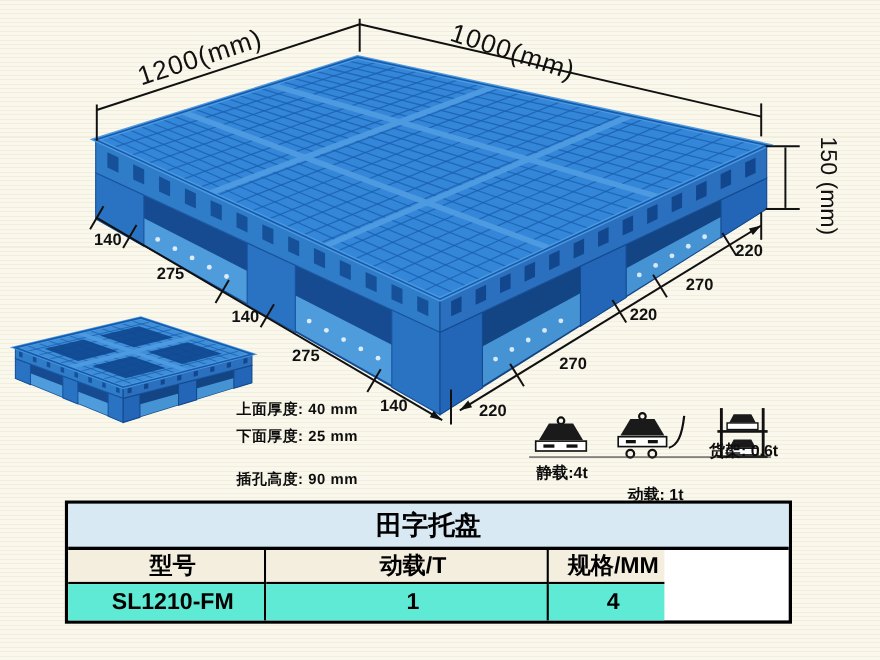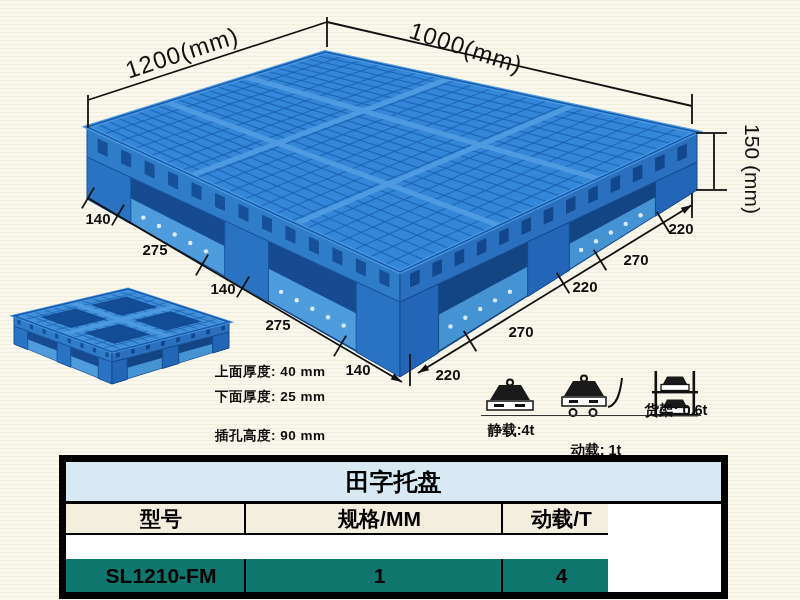--- a/index.html
+++ b/index.html
@@ -11,28 +11,28 @@
   svg.scene{position:absolute;left:0;top:0;}
   .lbl{position:absolute;color:#111;white-space:nowrap;transform:translate(-50%,-50%);}
   .dim-big{font-size:24px;font-weight:500;letter-spacing:1px;}
   .seg{font-size:15px;font-weight:600;}
   .spec-line{position:absolute;font-size:13.5px;font-weight:bold;color:#0d0d0d;letter-spacing:0.5px;white-space:nowrap;}
   .load-lbl{font-size:14.5px;font-weight:bold;color:#0d0d0d;}
   .icon-wrap{position:absolute;}
   .ground{position:absolute;left:481px;top:415px;width:220px;border-top:1.6px solid #333;}
   
   .spec-table{position:absolute;left:59px;top:455px;width:655px;
-      border:7px solid #000000;background:#fff;}
+      border:3px solid #000000;background:#fff;}
   .t-title{height:39px;line-height:39px;text-align:center;font-size:24px;font-weight:bold;
       color:#000;background:#d8e9f4;border-bottom:3px solid #000;}
   .t-row{display:grid;grid-template-columns:180px 257px 105px 113px;}
   .t-row > div{text-align:center;border-right:2.5px solid #000;overflow:hidden;padding-left:12px;}
   .t-row > div:last-child{border-right:none;}
   .t-head > div{height:29px;line-height:29px;font-size:21px;font-weight:bold;background:#f3eedd;border-bottom:2.5px solid #000;}
-  .t-data > div{height:33px;line-height:33px;font-size:21px;font-weight:600;background:#0f766e;margin-top:24px;}
+  .t-data > div{height:33px;line-height:33px;font-size:21px;font-weight:600;background:#5eead4;}
 </style>
 </head>
 <body>
 
 <div id="stage">
 
   <svg class="scene" width="800" height="600" viewBox="0 0 800 600">
     <g id="main-pallet">
         <polygon fill="#164b92" points="87.0,157.0 400.0,302.0 400.0,377.0 87.0,199.0"></polygon>
         <polygon fill="#134484" points="400.0,302.0 697.0,162.0 697.0,190.0 400.0,377.0"></polygon>
@@ -293,22 +293,22 @@
   <div class="ground"></div>
 
   <div class="lbl load-lbl" style="left:511px;top:430px;">静载:4t</div>
   <div class="lbl load-lbl" style="left:596px;top:450px;">动载: 1t</div>
   <div class="lbl load-lbl" style="left:676px;top:410px;">货架: 0.6t</div>
 
   <div class="spec-table">
     <div class="t-title">田字托盘</div>
     <div class="t-row t-head">
       <div>型号</div>
+      <div>动载/T</div>
       <div>规格/MM</div>
-      <div>动载/T</div>
     </div>
     <div class="t-row t-data">
       <div>SL1210-FM</div>
       <div>1</div>
       <div>4</div>
     </div>
   </div>
 </div>
 
 </body></html>

